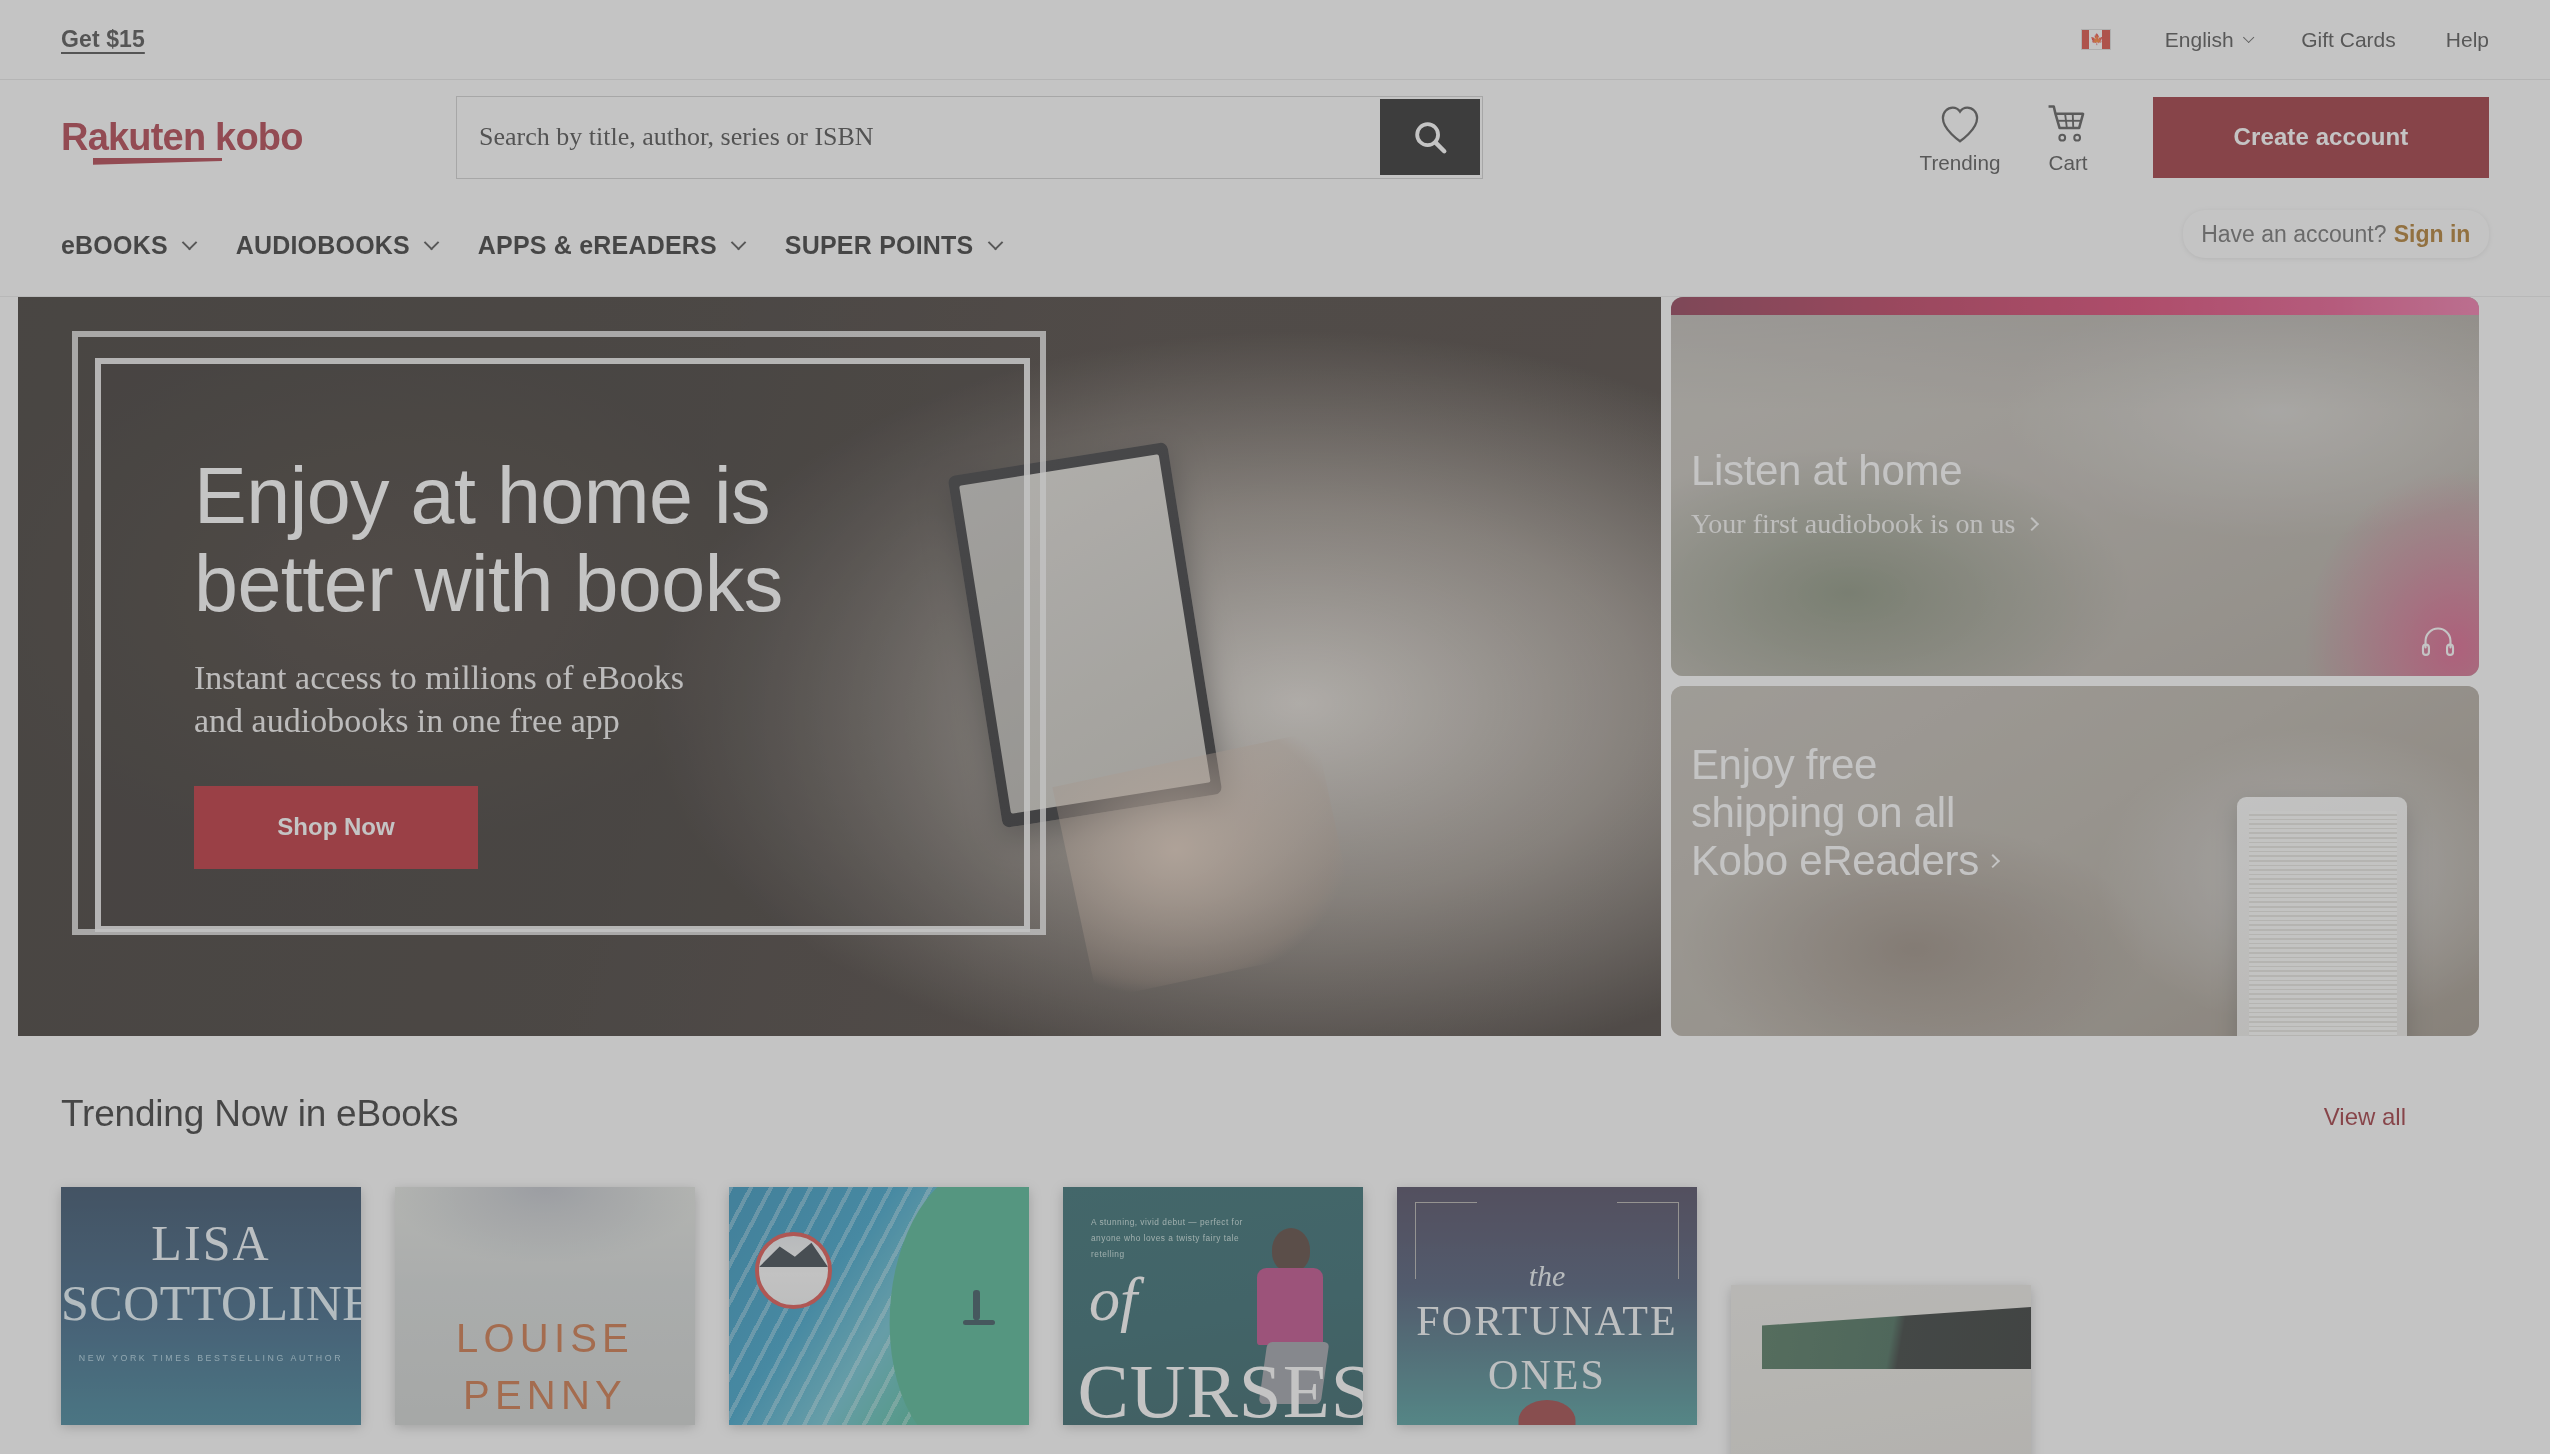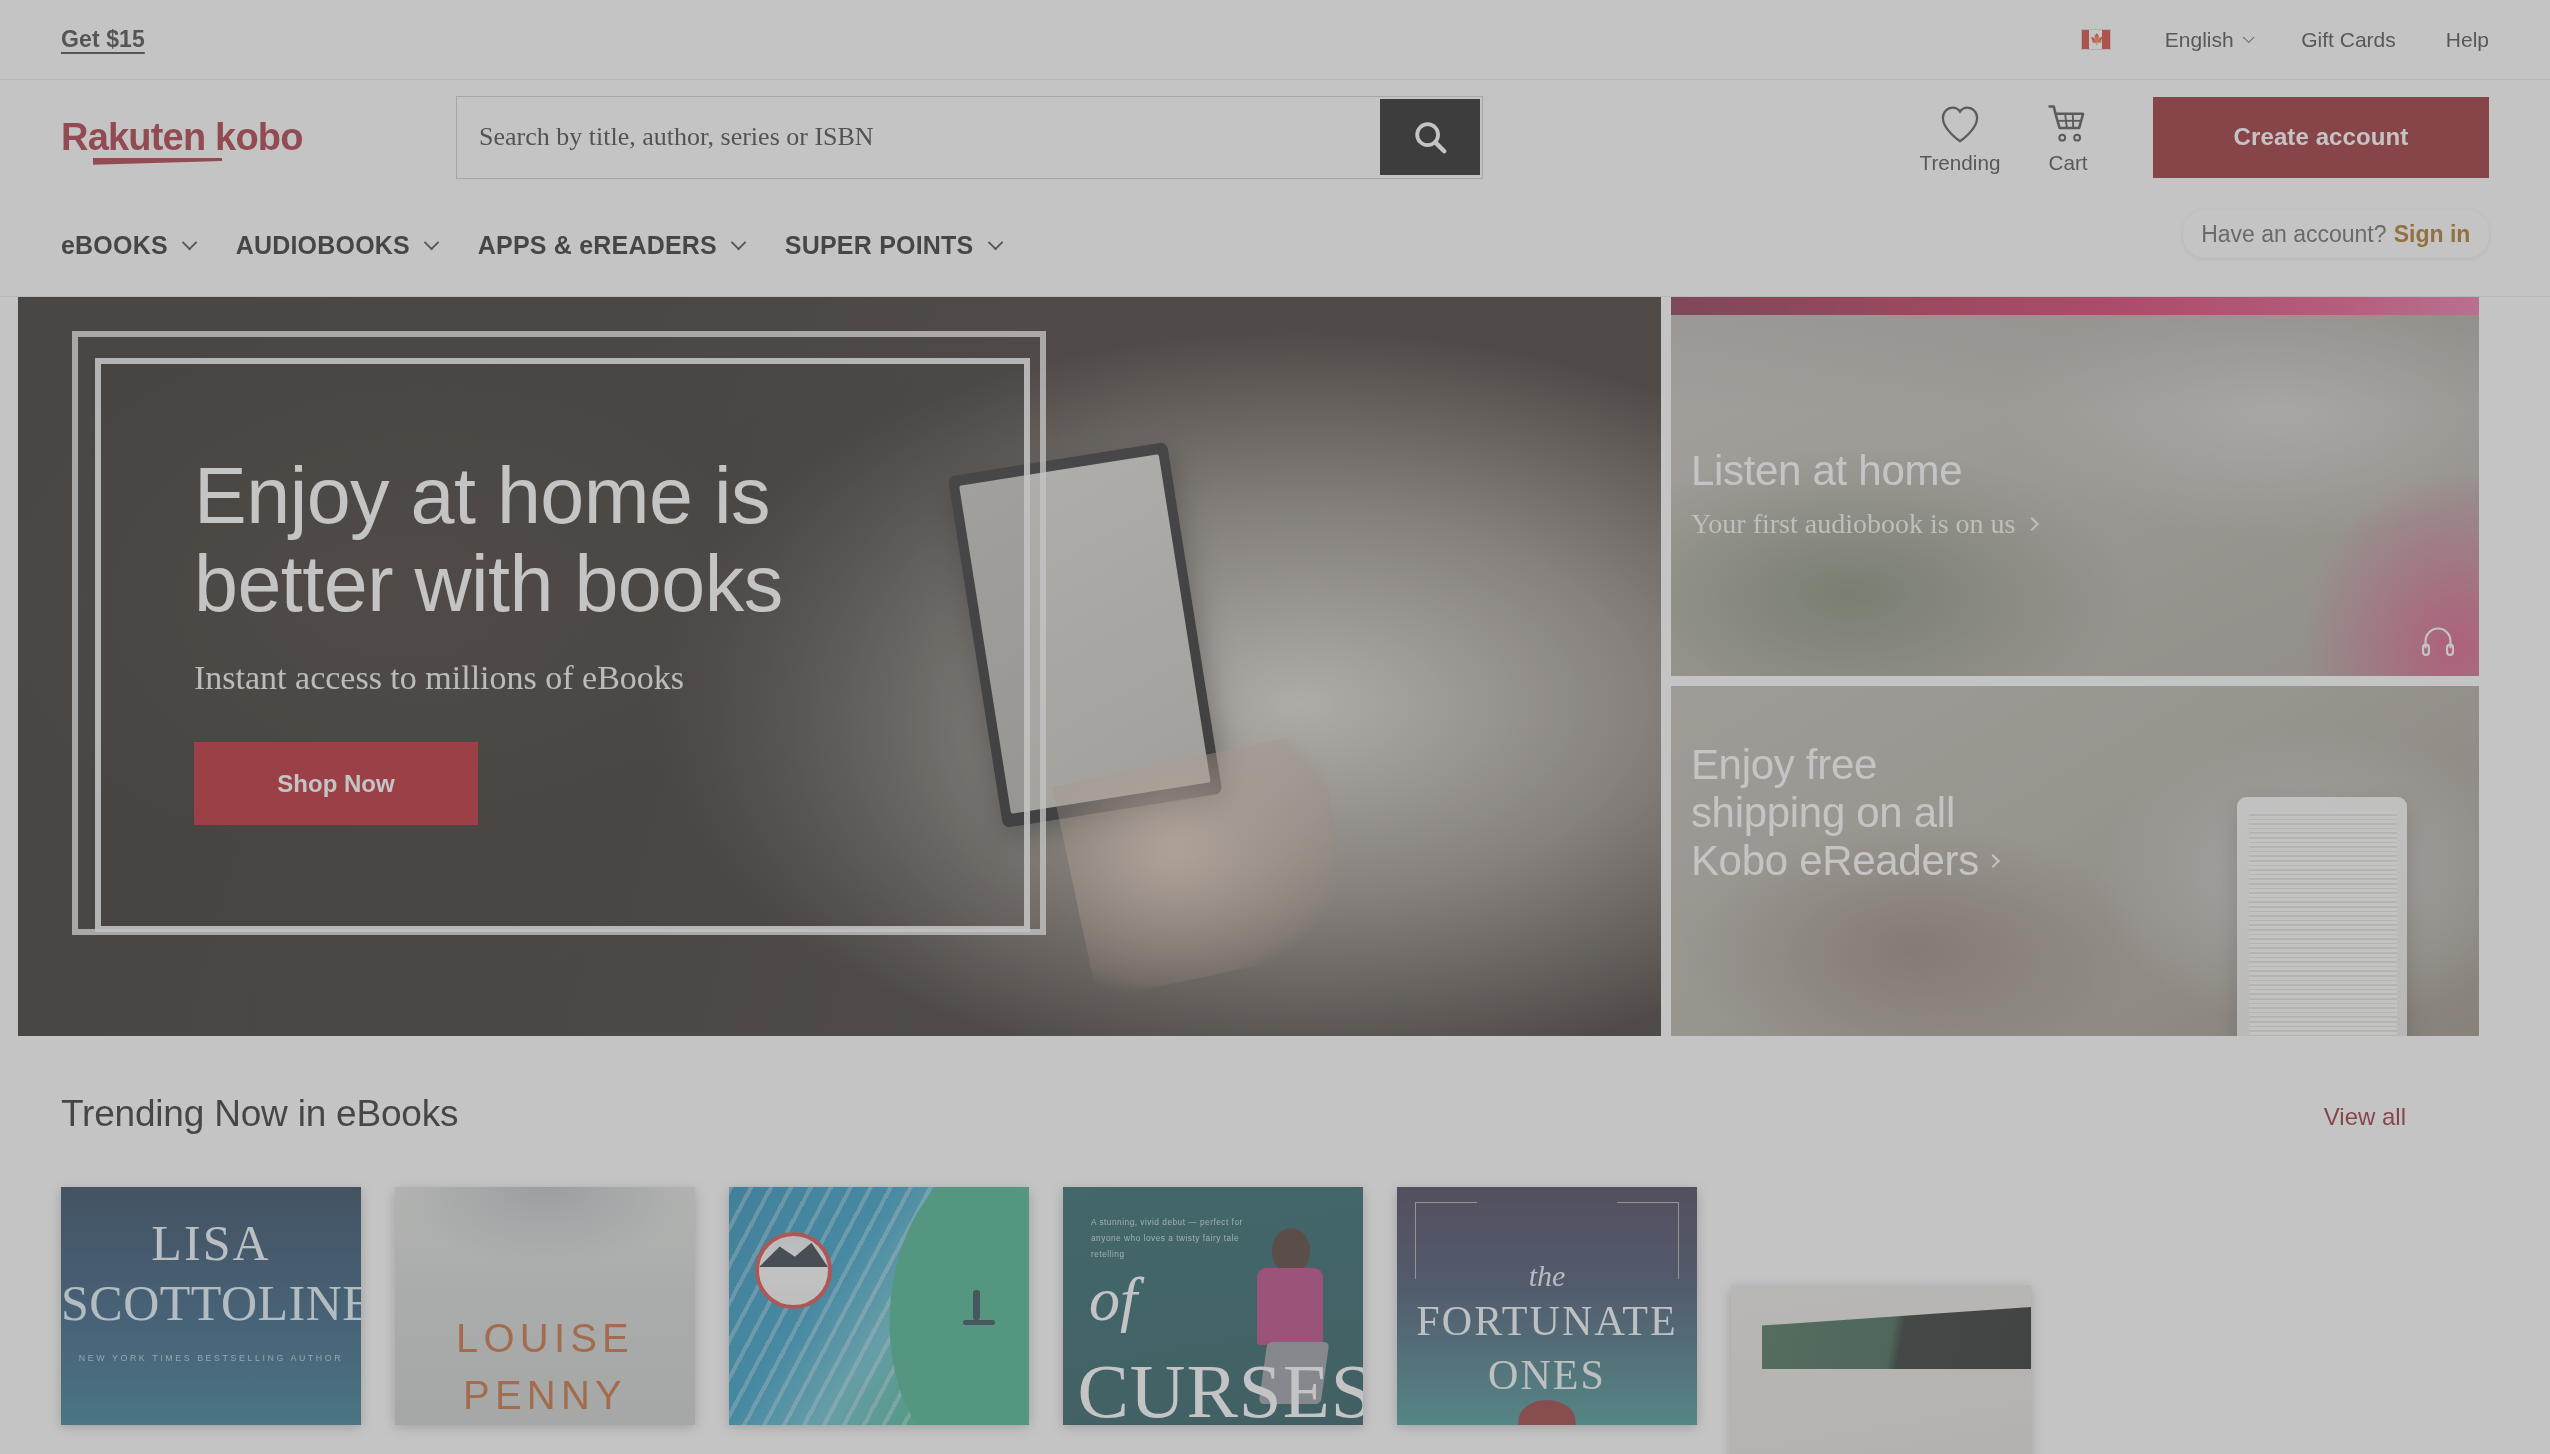--- a/index.html
+++ b/index.html
@@ -339,20 +339,21 @@
     font-family: "Liberation Sans", sans-serif;
   }
 
   
   .hero-side { width: 808px; display: flex; flex-direction: column; gap: 10.3px; }
 
   .tile {
     position: relative;
     overflow: hidden;
     cursor: pointer;
+    border-radius: 12px;
   }
   .tile-audio { height: 379px; background: #cfc9c1; }
   .tile-ship  { height: 350px; background: #cfc8be; }
 
   .tile-audio .bg {
     position: absolute; inset: 0;
     background:
       linear-gradient(180deg, rgba(0,0,0,.10) 0%, rgba(0,0,0,.0) 30%),
       radial-gradient(ellipse 50% 55% at 22% 78%, rgba(70,100,55,.55), rgba(0,0,0,0) 70%),
       radial-gradient(ellipse 45% 45% at 75% 30%, rgba(245,243,238,.95), rgba(0,0,0,0) 75%),
@@ -644,20 +645,21 @@
       <div class="frame-outer"></div>
       <div class="frame-inner"></div>
 
       <div class="hero-content">
         <div class="hero-h1">
           <div>Enjoy at home is</div>
           <div>better with books</div>
         </div>
         <div class="hero-sub">
           <div>Instant access to millions of eBooks</div>
+          <div>and audiobooks in one free app</div>
         </div>
         <button class="hero-cta">Shop Now</button>
       </div>
     </div>
 
     <div class="hero-side">
 
       <div class="tile tile-audio">
         <div class="bg"></div>
         <div class="tile-overlay"></div>

